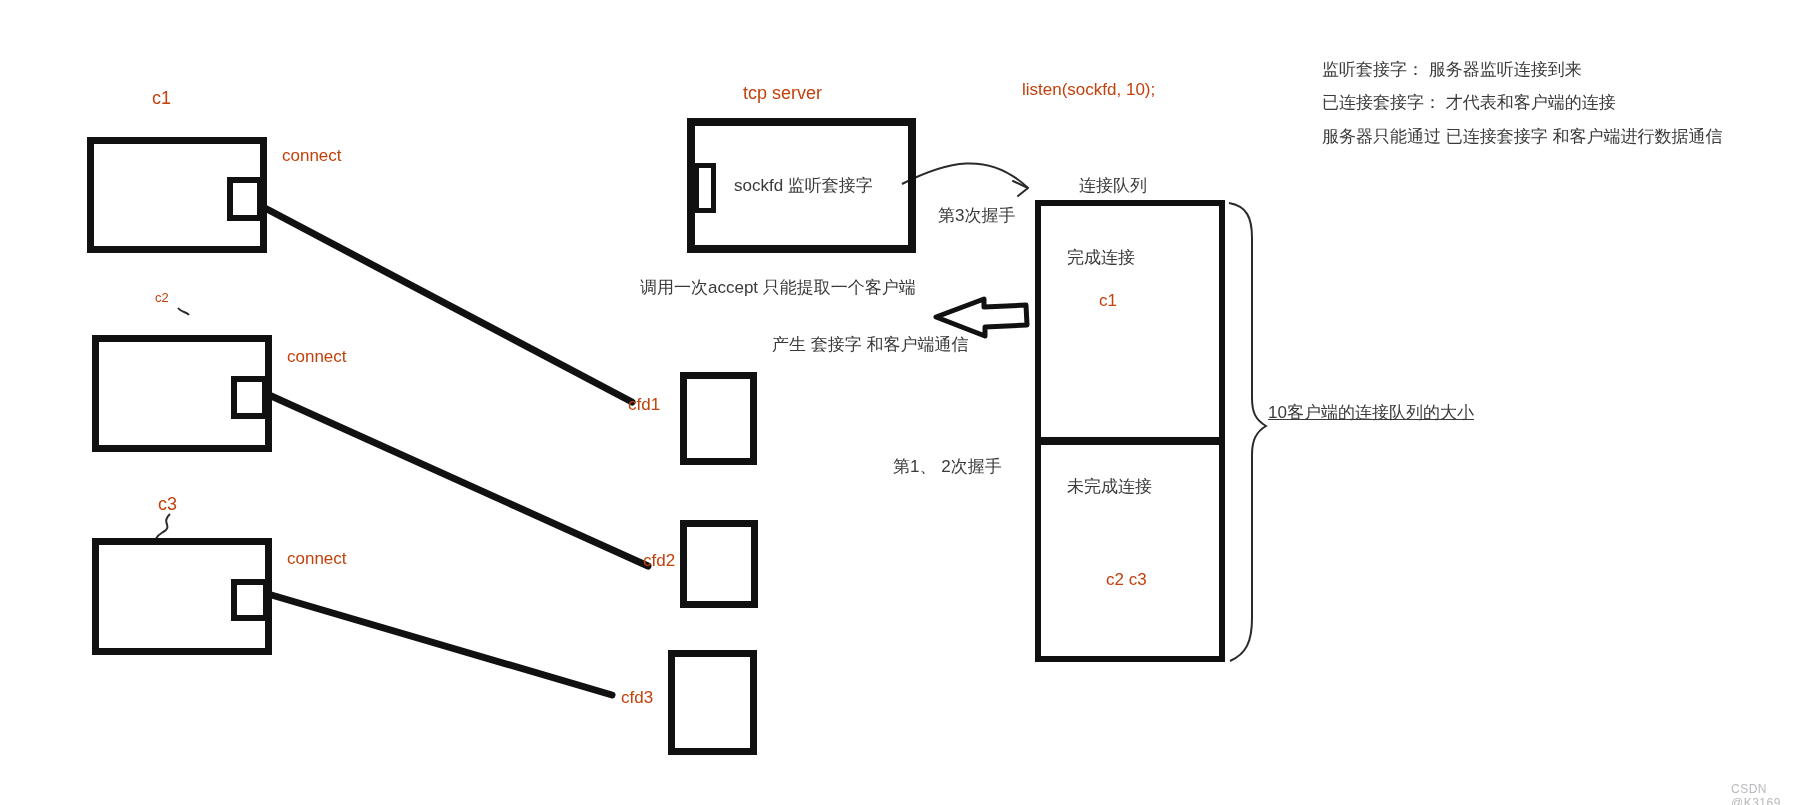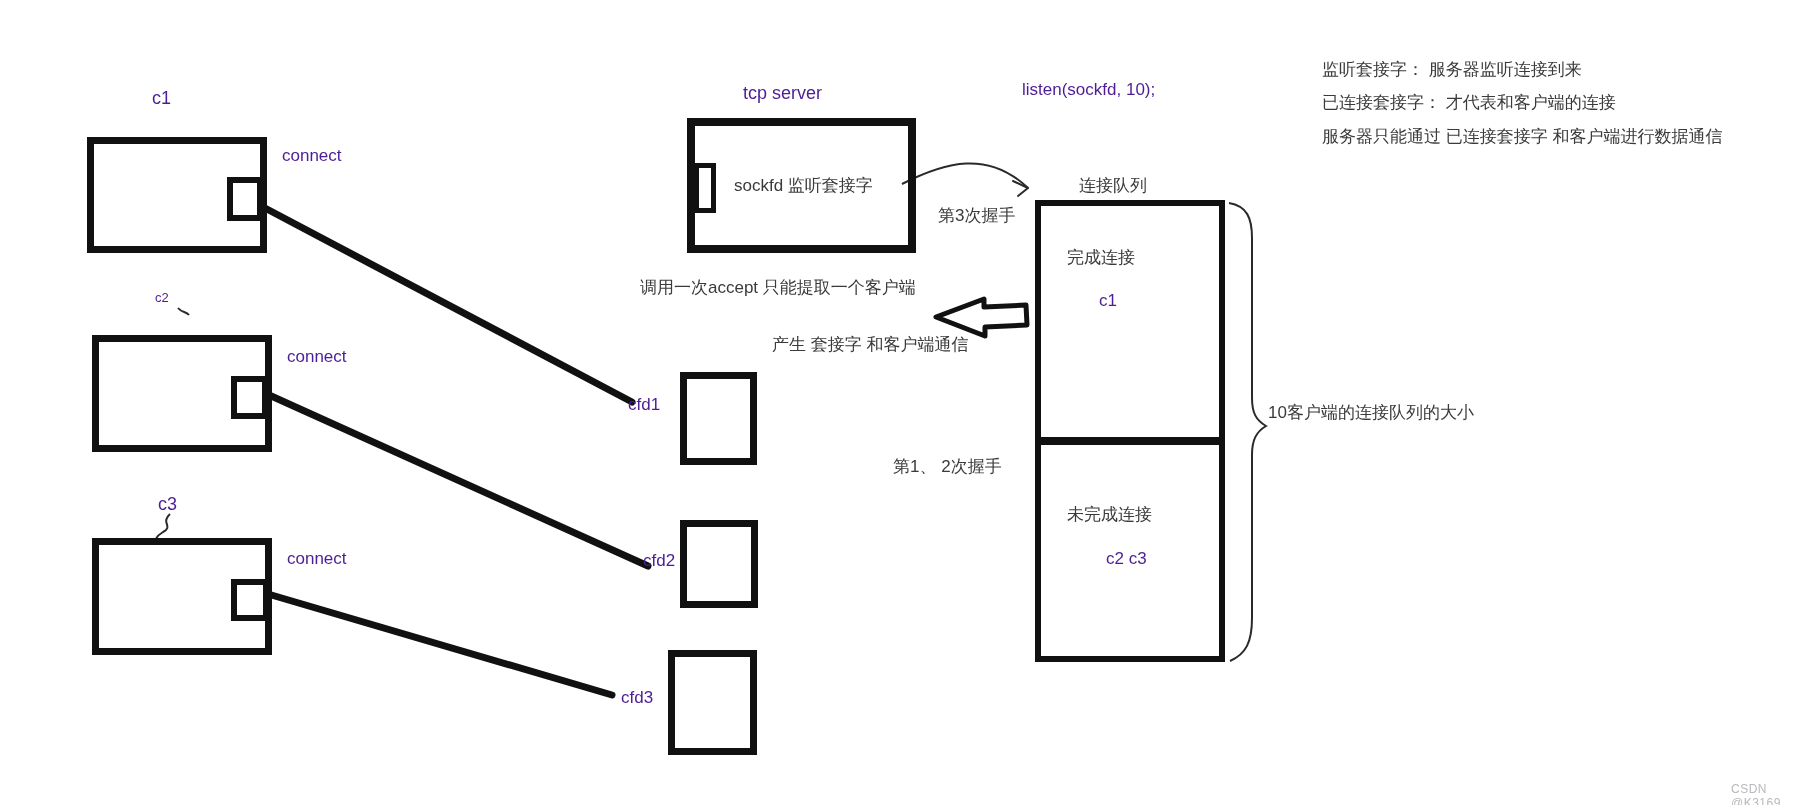--- a/index.html
+++ b/index.html
@@ -1,20 +1,20 @@
 <!DOCTYPE html>
 <html><head>
 <meta charset="utf-8">
 <style>
   html,body{margin:0;padding:0;background:#fff;}
   .canvas{
     position:relative;width:1817px;height:805px;background:#ffffff;
     font-family:"Liberation Sans", sans-serif;color:#333;overflow:hidden;
   }
-  .lbl{position:absolute;font-size:17px;color:#4c1d95;white-space:nowrap;line-height:1.2;}
+  .lbl{position:absolute;font-size:17px;color:#c2410c;white-space:nowrap;line-height:1.2;}
   .lbl.cjk{color:#3a3a3a;}
   .box{position:absolute;box-sizing:border-box;background:transparent;border:7px solid #111;}
   .client-box{border-width:7px;}
   .server-box{border-width:8px;}
   .queue-box{border-width:6px;}
   .cfd-box{border-width:7px;}
   .sq{position:absolute;box-sizing:border-box;background:#fff;border:6px solid #111;}
   .divider{position:absolute;background:#111;}
   svg.overlay{position:absolute;left:0;top:0;width:1817px;height:805px;pointer-events:none;}
   .watermark{position:absolute;font-size:12px;letter-spacing:0.5px;color:#b9b9bd;}
@@ -74,23 +74,23 @@
   <div class="lbl cjk" style="left:772px;top:335px;">产生 套接字 和客户端通信</div>
 
   <div class="lbl cjk" style="left:938px;top:206px;">第3次握手</div>
   <div class="lbl cjk" style="left:893px;top:457px;">第1、 2次握手</div>
 
   <div class="lbl cjk" style="left:1079px;top:176px;">连接队列</div>
   <div class="box queue-box" style="left:1035px;top:200px;width:190px;height:462px;"></div>
   <div class="divider" style="left:1035px;top:437px;width:190px;height:8px;"></div>
   <div class="lbl cjk" style="left:1067px;top:248px;">完成连接</div>
   <div class="lbl" style="left:1099px;top:291px;">c1</div>
-  <div class="lbl cjk" style="left:1067px;top:505px;">未完成连接</div>
-  <div class="lbl" style="left:1106px;top:549px;text-align:right;">c2  c3</div>
-  <div class="lbl cjk" style="left:1268px;top:403px;">10客户端的连接队列的大小</div>
+  <div class="lbl cjk" style="left:1067px;top:477px;">未完成连接</div>
+  <div class="lbl" style="left:1106px;top:570px;text-align:right;">c2  c3</div>
+  <div class="lbl cjk" style="left:1268px;top:403px;text-decoration:underline;">10客户端的连接队列的大小</div>
 
   <div class="lbl" style="left:628px;top:395px;">cfd1</div>
   <div class="box cfd-box" style="left:680px;top:372px;width:77px;height:93px;"></div>
 
   <div class="lbl" style="left:643px;top:551px;">cfd2</div>
   <div class="box cfd-box" style="left:680px;top:520px;width:78px;height:88px;"></div>
 
   <div class="lbl" style="left:621px;top:688px;">cfd3</div>
   <div class="box cfd-box" style="left:668px;top:650px;width:89px;height:105px;"></div>
 

